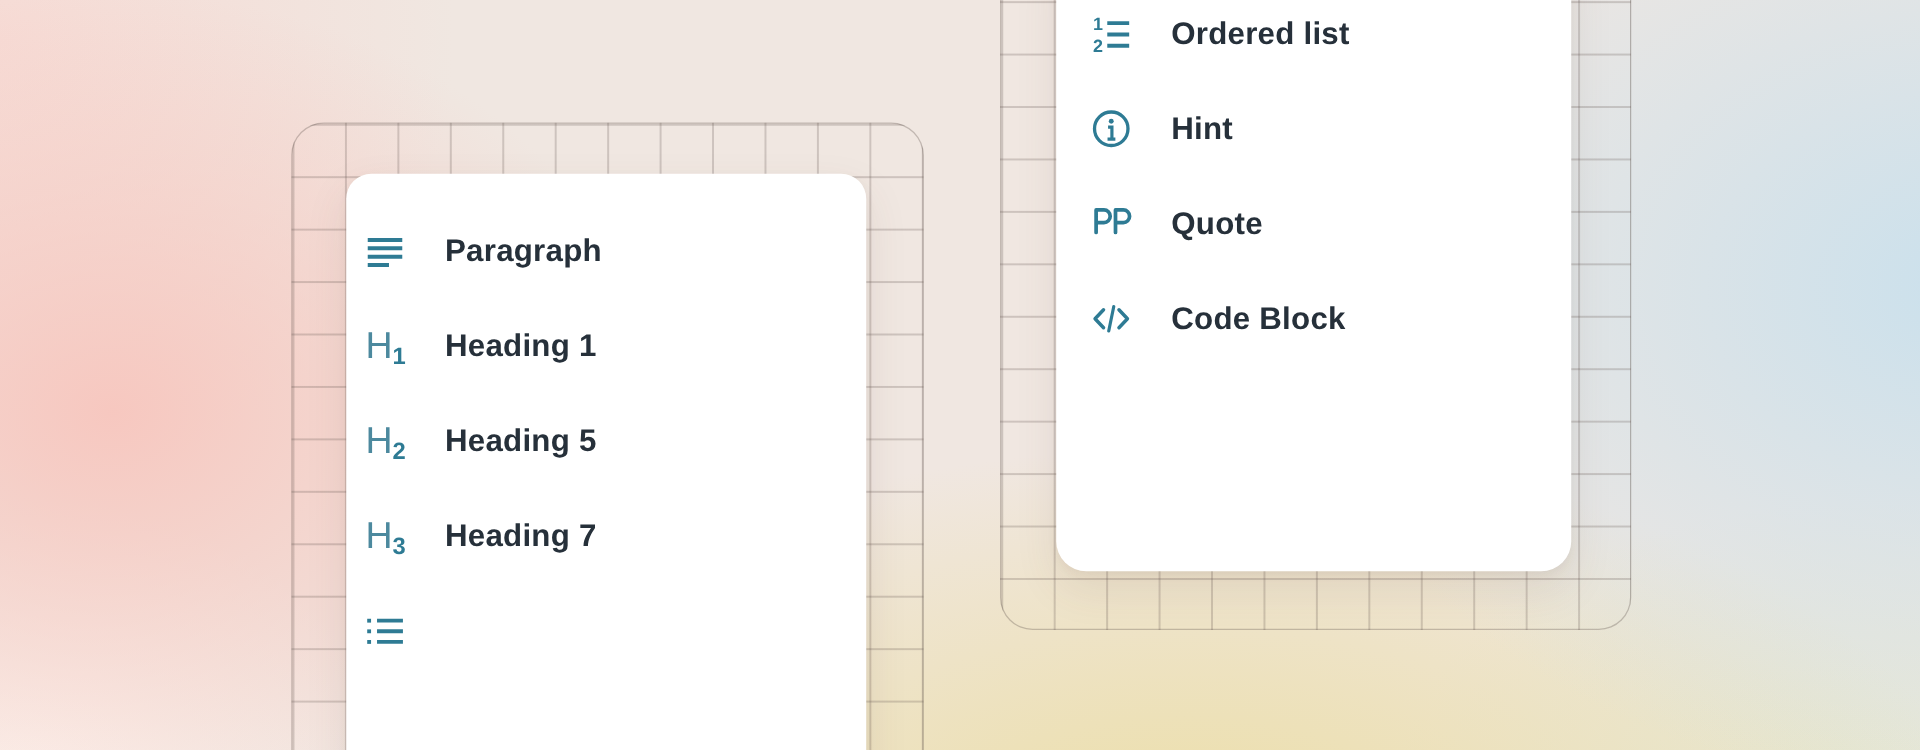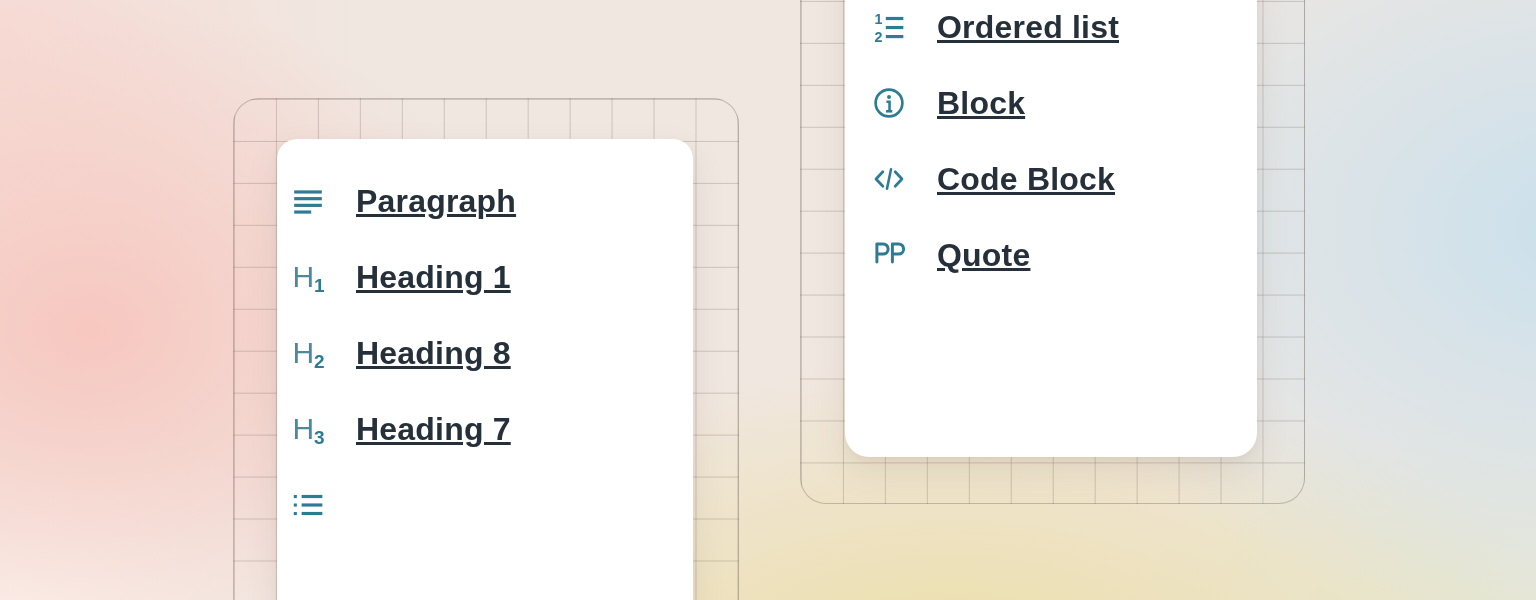--- a/index.html
+++ b/index.html
@@ -37,21 +37,21 @@
   .card.right-card{left:845px;top:-49px;width:412px;height:506px;border-radius:24px;padding-top:38px;box-sizing:border-box;}
   .section-label{
     margin:40px 0 0 30px;
     font-size:19px;font-weight:700;letter-spacing:3.2px;
     color:var(--label-gray,#6e7680);line-height:22px;
   }
   .left-card .items{margin-top:24px;}
   .item{height:76px;display:flex;align-items:center;padding-left:13px;cursor:pointer;}
   .right-card .item{padding-left:26px;}
   .item .icon{width:36px;height:36px;display:flex;align-items:center;justify-content:center;flex:0 0 36px;color:var(--accent,#2e7b94);}
-  .item .label{margin-left:30px;font-size:32px;font-weight:700;letter-spacing:.2px;color:var(--text-dark,#26303a);white-space:nowrap;text-decoration:underline;}
+  .item .label{margin-left:30px;font-size:25px;font-weight:700;letter-spacing:.2px;color:var(--text-dark,#26303a);white-space:nowrap;}
   .hicon{display:flex;align-items:baseline;line-height:1;}
   .hletter{font-size:30px;font-weight:500;color:var(--accent-light,#4c899e);letter-spacing:-1px;}
   .hsub{font-size:19px;font-weight:800;color:var(--accent,#2e7b94);position:relative;top:5px;left:1px;}
   svg{display:block;}
 </style>
 </head>
 <body>
 
 <div class="bg"></div>
 <div class="grid-panel left"></div>
@@ -79,21 +79,21 @@
         </span>
     <span class="label">Heading 1</span>
   </div>
       <div class="item">
     <span class="icon">
           <span class="hicon">
             <span class="hletter">H</span>
             <span class="hsub">2</span>
           </span>
         </span>
-    <span class="label">Heading 8</span>
+    <span class="label">Heading 5</span>
   </div>
       <div class="item">
     <span class="icon">
           <span class="hicon">
             <span class="hletter">H</span>
             <span class="hsub">3</span>
           </span>
         </span>
     <span class="label">Heading 7</span>
   </div>
@@ -128,35 +128,35 @@
   </div>
       <div class="item">
     <span class="icon">
           <svg width="34" height="34" viewBox="0 0 32 32" stroke="currentColor" fill="none" stroke-width="2.5">
        <circle cx="16" cy="16" r="12.6"></circle>
        <circle cx="16" cy="10.4" r="1.85" fill="currentColor" stroke="none"></circle>
        <path d="M13.6 14.8 h2.9 v8.8" stroke-width="2.4"></path>
        <path d="M13.2 23.8 h5.9" stroke-width="2.4"></path>
           </svg>
         </span>
-    <span class="label">Block</span>
+    <span class="label">Hint</span>
+  </div>
+      <div class="item">
+    <span class="icon">
+          <svg width="34" height="34" viewBox="0 0 32 32" stroke="currentColor" fill="none" stroke-width="2.8" stroke-linecap="round" stroke-linejoin="round">
+       <path d="M4.6 22.5 V5.6 h5.9 a4.7 4.7 0 0 1 4.7 4.7 v0.1 a4.7 4.7 0 0 1 -4.7 4.7 H4.6"></path>
+       <path d="M19.2 22.5 V5.6 h5.9 a4.7 4.7 0 0 1 4.7 4.7 v0.1 a4.7 4.7 0 0 1 -4.7 4.7 H19.2"></path>
+          </svg>
+        </span>
+    <span class="label">Quote</span>
   </div>
       <div class="item">
     <span class="icon">
           <svg width="34" height="34" viewBox="0 0 32 32" stroke="currentColor" fill="none" stroke-width="2.6" stroke-linecap="round" stroke-linejoin="round">
        <path d="M10.2 9.2 L3.8 16 l6.4 6.8"></path>
        <path d="M21.8 9.2 L28.2 16 l-6.4 6.8"></path>
        <line x1="17.9" y1="6.8" x2="14.1" y2="25.2" stroke-width="2.4"></line>
           </svg>
         </span>
     <span class="label">Code Block</span>
   </div>
-      <div class="item">
-    <span class="icon">
-          <svg width="34" height="34" viewBox="0 0 32 32" stroke="currentColor" fill="none" stroke-width="2.8" stroke-linecap="round" stroke-linejoin="round">
-       <path d="M4.6 22.5 V5.6 h5.9 a4.7 4.7 0 0 1 4.7 4.7 v0.1 a4.7 4.7 0 0 1 -4.7 4.7 H4.6"></path>
-       <path d="M19.2 22.5 V5.6 h5.9 a4.7 4.7 0 0 1 4.7 4.7 v0.1 a4.7 4.7 0 0 1 -4.7 4.7 H19.2"></path>
-          </svg>
-        </span>
-    <span class="label">Quote</span>
-  </div>
     </div>
 </div>
 
 </body></html>

